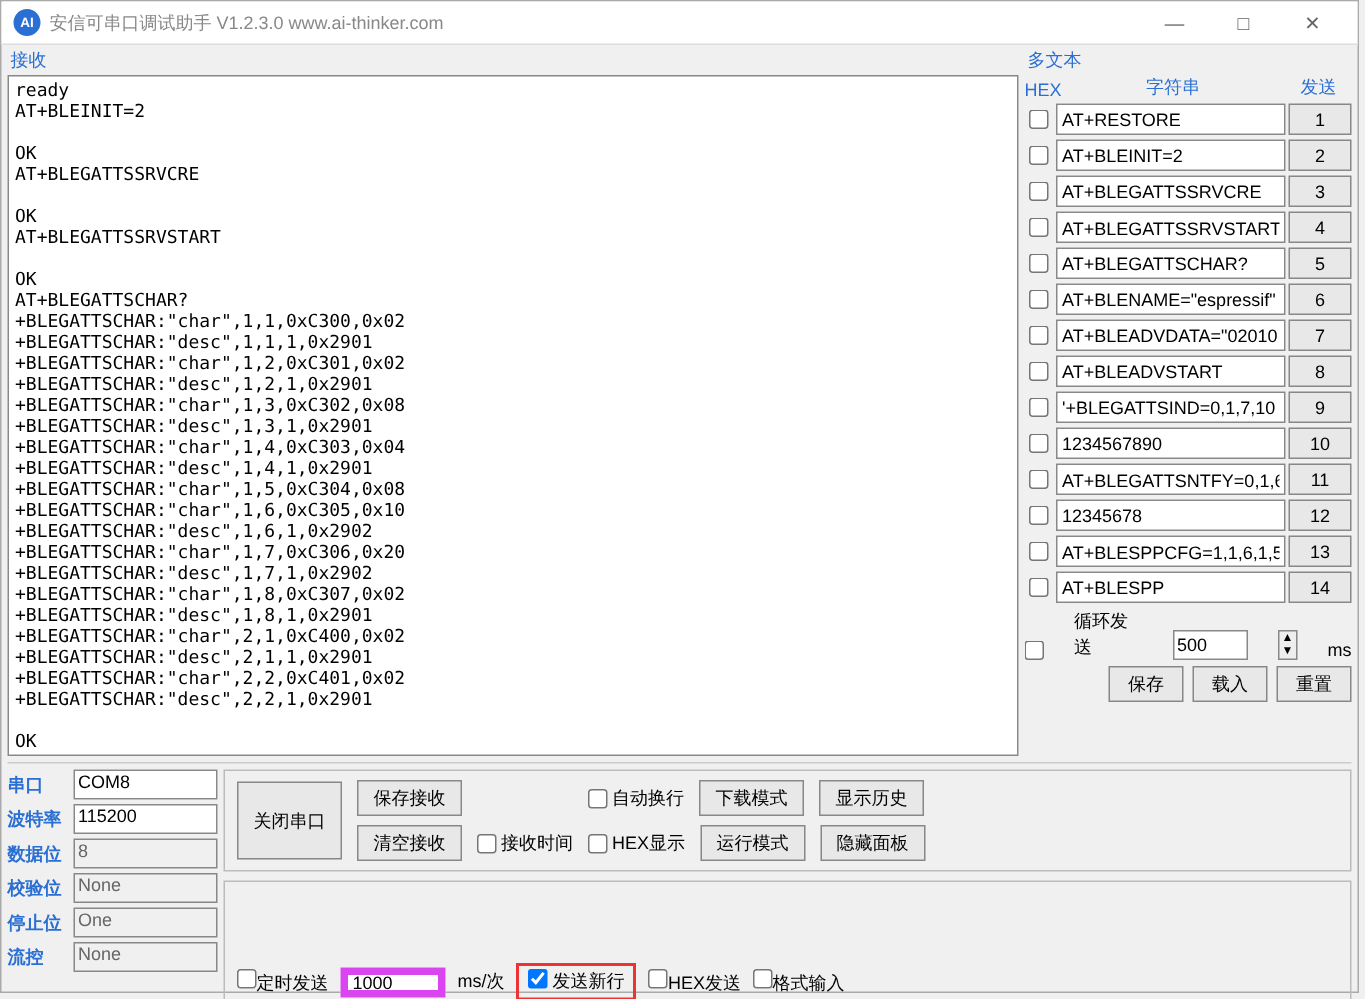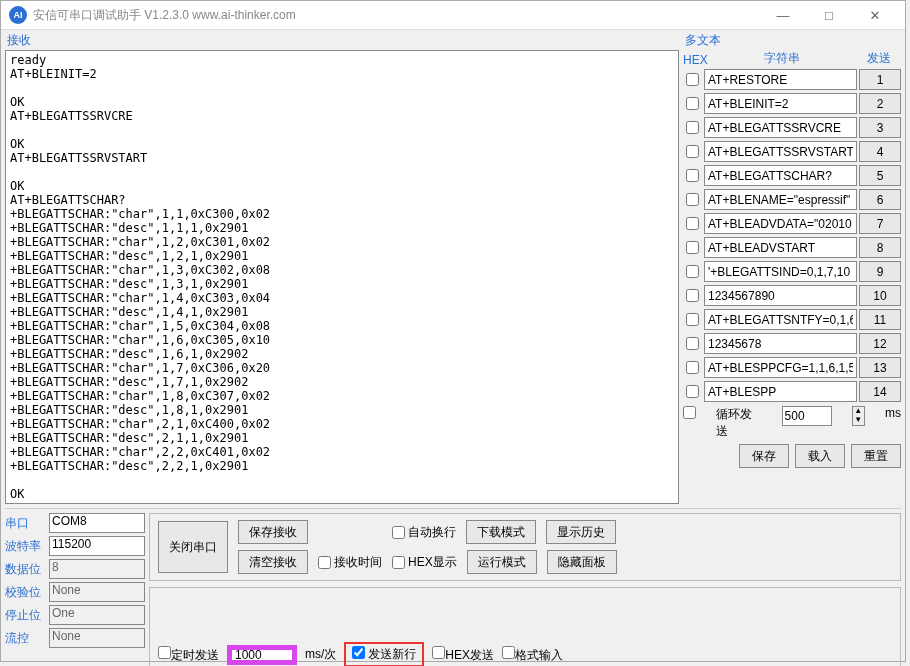--- a/index.html
+++ b/index.html
@@ -21,30 +21,30 @@
 .right { width: 218px; flex-shrink: 0; }
 .multilabel { color: #2a6fd3; font-size: 12px; height: 18px; padding-left: 2px; }
 .multihead { display: flex; font-size: 12px; color: #2a6fd3; margin-bottom: 2px; align-items: flex-end; }
 .multihead .h1 { width: 24px; }
 .multihead .h2 { flex: 1; text-align: center; }
 .multihead .h3 { width: 44px; text-align: center; }
 .multirow { display: flex; align-items: center; margin-bottom: 3px; gap: 2px; }
 .multirow input[type=checkbox] { width: 13px; height: 13px; margin: 0 3px; }
 .multirow .txt { flex: 1; height: 21px; font-size: 12px; border: 1px solid #888; padding: 0 3px; background: #fff; min-width: 0; }
 .multirow .sendbtn { width: 42px; height: 21px; font-size: 12px; border: 1px solid #888; background: #e8e8e8; }
-.cyclic { display: flex; align-items: flex-start; justify-content: center; gap: 20px; font-size: 12px; margin: 4px 0; }
+.cyclic { display: flex; align-items: flex-end; justify-content: center; gap: 20px; font-size: 12px; margin: 4px 0; }
 .cyclic input[type=text] { width: 50px; height: 20px; font-size: 12px; text-align: left; padding: 0 2px; border: 1px solid #888; }
 .cyclic .spin { width: 14px; height: 20px; border: 1px solid #888; background: #eee; font-size: 8px; display: flex; flex-direction: column; }
 .cyclic .spin div { flex: 1; text-align: center; line-height: 8px; }
 .savebtns { display: flex; justify-content: flex-end; gap: 6px; margin-top: 2px; }
 .savebtns button { width: 50px; height: 24px; font-size: 12px; border: 1px solid #888; background: #e8e8e8; }
 .mid { display: flex; gap: 4px; padding: 4px 0; border-top: 1px solid #ccc; margin-top: 4px; min-height: 94px; }
 .cfg { width: 140px; flex-shrink: 0; }
 .cfg .row { display: flex; align-items: center; margin-bottom: 3px; font-size: 12px; }
-.cfg .row .lbl { width: 44px; color: #2a6fd3; }
+.cfg .row .lbl { width: 44px; color: #2a6fd3; font-weight: bold; }
 .cfg .row select, .cfg .row .sel { flex: 1; height: 20px; font-size: 12px; border: 1px solid #888; background: #f0f0f0; color: #666; padding: 0 2px; }
 .cfg .row .sel.white { background: #fff; color: #000; }
 .ctrls { flex: 1; border: 1px solid #bbb; padding: 6px 8px; display: flex; flex-direction: column; gap: 6px; }
 .ctrlrow { display: flex; align-items: center; gap: 10px; font-size: 12px; }
 .ctrlrow button { height: 24px; padding: 0 10px; font-size: 12px; border: 1px solid #888; background: #e8e8e8; min-width: 68px; }
 .ctrlrow .bigbtn { height: 52px; width: 70px; }
 .ctrlrow label { display: flex; align-items: center; gap: 3px; }
 .ctrlrow input[type=checkbox] { width: 13px; height: 13px; }
 .sendarea { border: 1px solid #bbb; padding: 6px 8px; margin-top: 2px; }
 .sendrow1 { display: flex; align-items: center; gap: 8px; font-size: 12px; margin-bottom: 6px; margin-top: 48px; }

